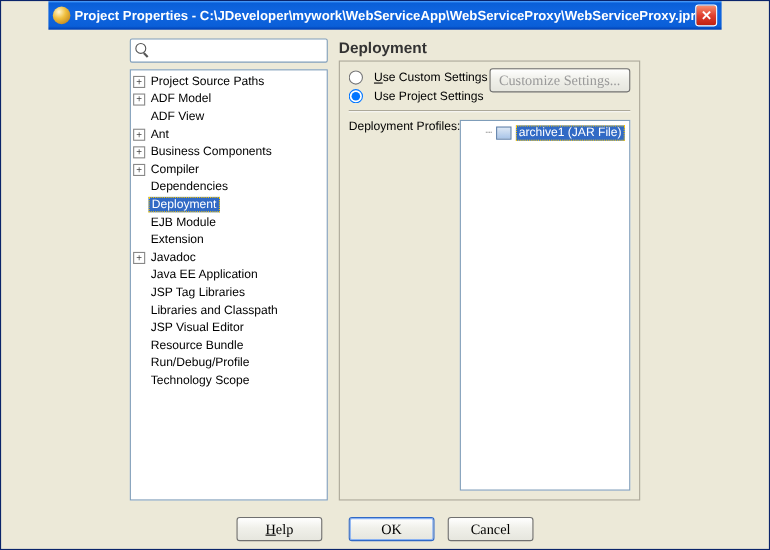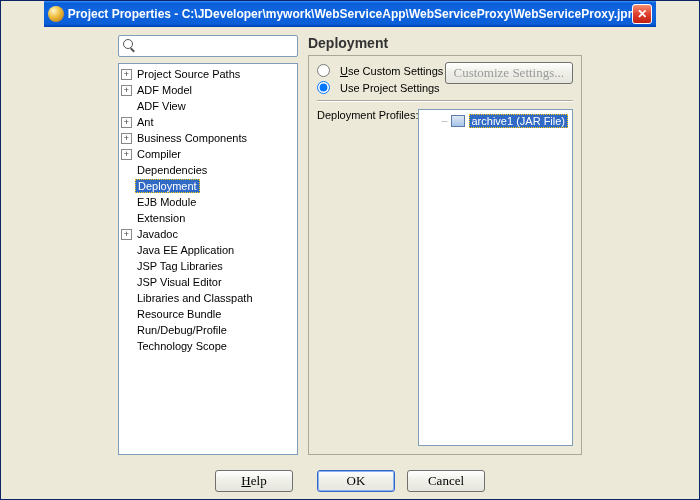--- a/index.html
+++ b/index.html
@@ -113,25 +113,25 @@
           <div class="tree-item">
             <div class="spacer"></div>
             <span class="label">Java EE Application</span>
           </div>
           <div class="tree-item">
             <div class="spacer"></div>
             <span class="label">JSP Tag Libraries</span>
           </div>
           <div class="tree-item">
             <div class="spacer"></div>
-            <span class="label">JSP Visual Editor</span>
+            <span class="label">Libraries and Classpath</span>
           </div>
           <div class="tree-item">
             <div class="spacer"></div>
-            <span class="label">Libraries and Classpath</span>
+            <span class="label">JSP Visual Editor</span>
           </div>
           <div class="tree-item">
             <div class="spacer"></div>
             <span class="label">Resource Bundle</span>
           </div>
           <div class="tree-item">
             <div class="spacer"></div>
             <span class="label">Run/Debug/Profile</span>
           </div>
           <div class="tree-item">

